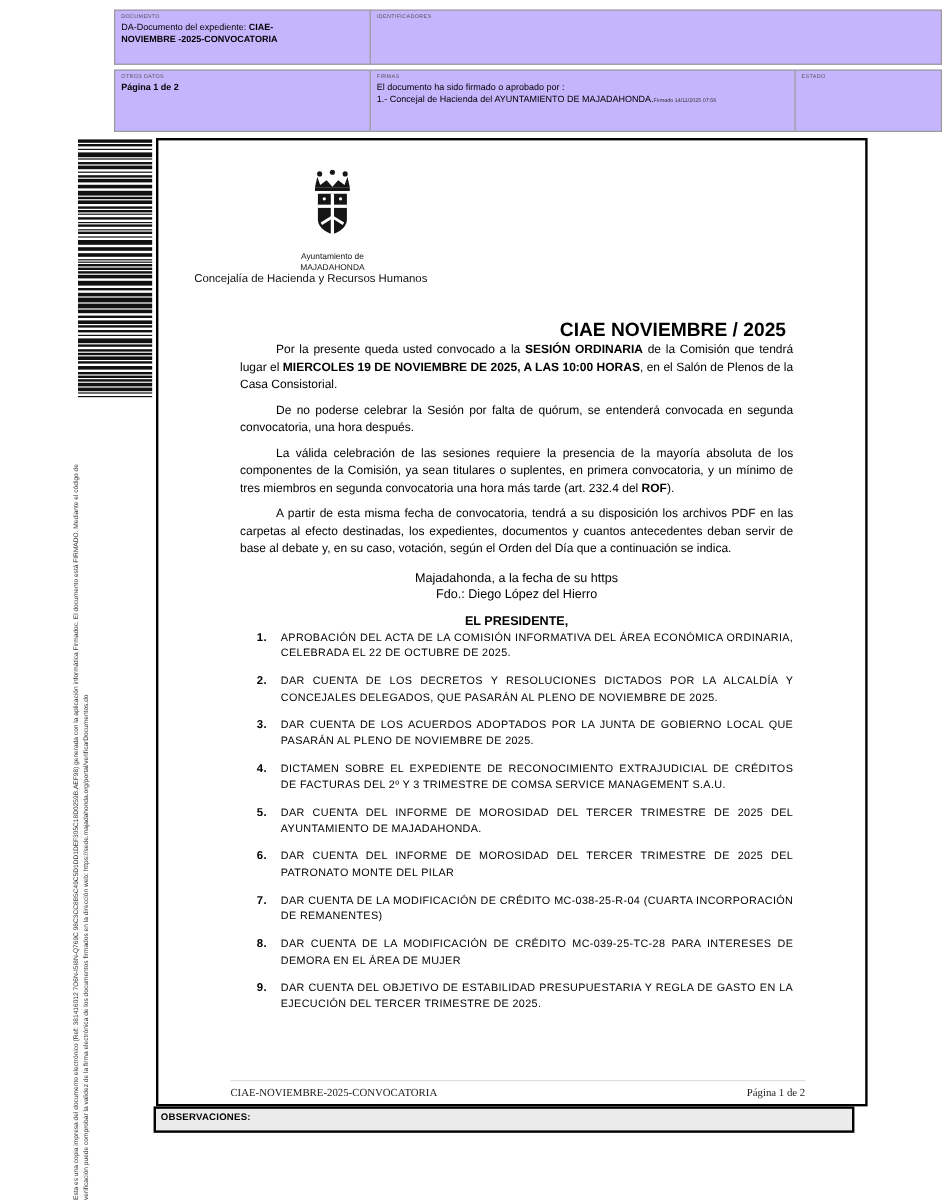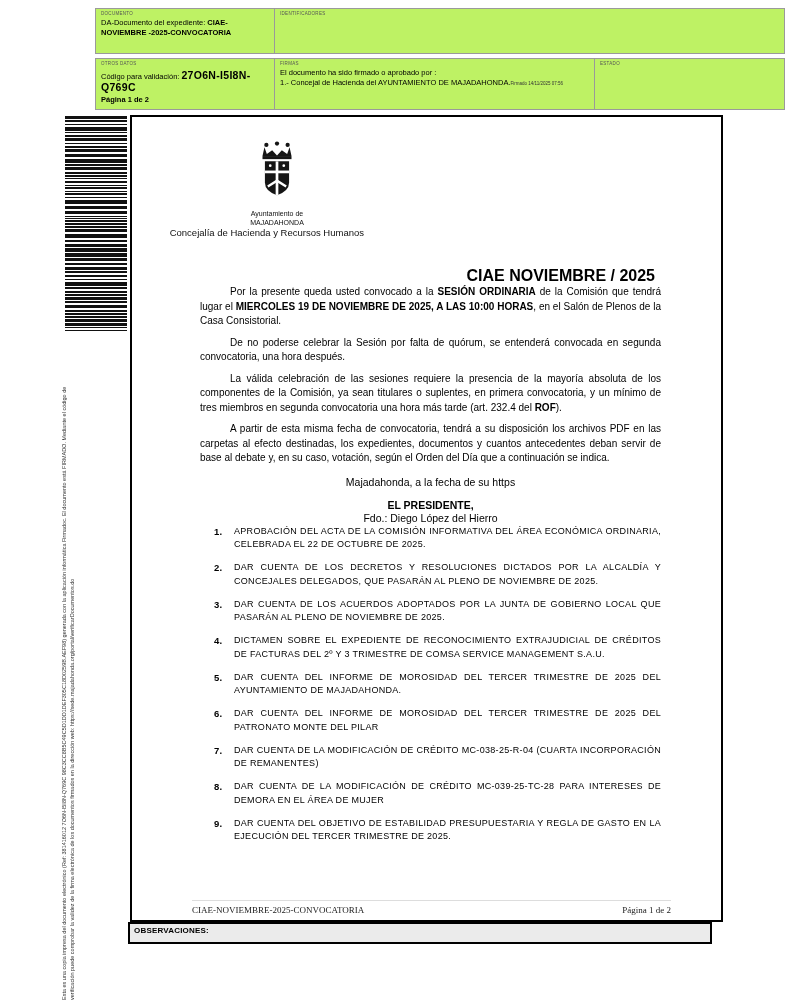--- a/index.html
+++ b/index.html
@@ -4,21 +4,21 @@
 <style>
   html,body{margin:0;padding:0;background:#fff;}
   body{
     width:792px;height:1000px;position:relative;overflow:hidden;
     font-family:"Liberation Sans",sans-serif;color:#000;
     -webkit-font-smoothing:antialiased;
   }
 
   
   .meta-header{position:absolute;left:95px;top:8px;width:690px;}
-  .meta-row{display:grid;border:1px solid #9a9a9a;background:#bef264;}
+  .meta-row{display:grid;border:1px solid #9a9a9a;background:#c4b5fd;gap:34px;}
   .meta-row.r1{grid-template-columns:178px 1fr;height:44px;margin-bottom:4px;}
   .meta-row.r2{grid-template-columns:178px 320px 1fr;height:50px;}
   .meta-cell{padding:2px 5px;border-left:1px solid #9a9a9a;overflow:hidden;position:relative;}
   .meta-cell:first-child{border-left:none;}
   .meta-label{font-size:4.5px;letter-spacing:.3px;color:#555;text-transform:uppercase;margin-bottom:2px;}
   .meta-val{font-size:7.5px;line-height:9.5px;}
   .meta-val b{font-size:7.5px;}
   .code-line{font-size:7.5px;margin-top:3px;}
   .code-line b{font-size:10.5px;letter-spacing:.3px;}
   .pagina{font-size:7.5px;font-weight:700;margin-top:2px;}
@@ -37,21 +37,21 @@
     font-size:5.5px;line-height:8px;color:#333;white-space:nowrap;
   }
 
   
   .page{
     position:absolute;left:130px;top:115px;width:589px;height:803px;
     border:2px solid #000;background:#fff;
   }
   .logo-block{position:absolute;left:75px;top:24px;width:140px;text-align:center;}
   .org-name{font-size:7px;line-height:8.5px;margin-top:3px;color:#111;}
-  .dept{position:absolute;left:22px;top:110px;width:210px;text-align:right;font-size:9.5px;line-height:12px;color:#111;}
+  .dept{position:absolute;left:22px;top:110px;width:210px;text-align:center;font-size:9.5px;line-height:12px;color:#111;}
 
   .body-text{padding:150px 60px 0 68px;}
   .doc-ref{text-align:right;font-size:16px;font-weight:700;padding-right:6px;}
   .doc-title{
     text-align:center;font-size:14px;font-weight:700;line-height:19px;
     margin:10px 0 14px 0;letter-spacing:.2px;
   }
   .para{font-size:10px;line-height:14.5px;text-align:justify;text-indent:30px;margin:0 0 7px 0;}
   .center-line{text-align:center;font-size:10.5px;line-height:13px;}
   .place-date{margin-top:10px;}
@@ -90,21 +90,20 @@
       <div class="meta-label">DOCUMENTO</div>
       <div class="meta-val"><span>DA-Documento del expediente: </span><b>CIAE-NOVIEMBRE -2025-CONVOCATORIA</b></div>
     </div>
     <div class="meta-cell">
       <div class="meta-label">IDENTIFICADORES</div>
     </div>
   </div>
   <div class="meta-row r2">
     <div class="meta-cell">
       <div class="meta-label">OTROS DATOS</div>
-      <div class="code-line"><span>Código para validación: </span><b>27O6N-I5I8N-Q769C</b></div>
       <div class="pagina">Página 1 de 2</div>
     </div>
     <div class="meta-cell">
       <div class="meta-label">FIRMAS</div>
       <div class="firmas-line">El documento ha sido firmado o aprobado por :</div>
       <div class="firmas-line"><span>1.- Concejal de Hacienda del AYUNTAMIENTO DE MAJADAHONDA.</span><span class="tiny-suffix">Firmado 14/11/2025 07:56</span></div>
     </div>
     <div class="meta-cell">
       <div class="meta-label">ESTADO</div>
     </div>
@@ -260,22 +259,22 @@
 
   <div class="body-text">
     <div class="doc-ref">CIAE NOVIEMBRE / 2025</div>
 
     <p class="para"><span>Por la presente queda usted convocado a la </span><span style="font-weight: 700;">SESIÓN ORDINARIA</span><span> de la Comisión que tendrá lugar el </span><span style="font-weight: 700;">MIERCOLES 19 DE NOVIEMBRE DE 2025, A LAS 10:00 HORAS</span><span>, en el Salón de Plenos de la Casa Consistorial.</span></p>
     <p class="para"><span>De no poderse celebrar la Sesión por falta de quórum, se entenderá convocada en segunda convocatoria, una hora después.</span></p>
     <p class="para"><span>La válida celebración de las sesiones requiere la presencia de la mayoría absoluta de los componentes de la Comisión, ya sean titulares o suplentes, en primera convocatoria, y un mínimo de tres miembros en segunda convocatoria una hora más tarde (art. 232.4 del </span><span style="font-weight: 700;">ROF</span><span>).</span></p>
     <p class="para"><span>A partir de esta misma fecha de convocatoria, tendrá a su disposición los archivos PDF en las carpetas al efecto destinadas, los expedientes, documentos y cuantos antecedentes deban servir de base al debate y, en su caso, votación, según el Orden del Día que a continuación se indica.</span></p>
 
     <div class="center-line place-date">Majadahonda, a la fecha de su https</div>
+    <div class="center-line">Fdo.: Diego López del Hierro</div>
     <div class="center-line signer-role">EL PRESIDENTE,</div>
-    <div class="center-line">Fdo.: Diego López del Hierro</div>
 
 
     <ol class="agenda">
       <li>APROBACIÓN DEL ACTA DE LA COMISIÓN INFORMATIVA DEL ÁREA ECONÓMICA ORDINARIA, CELEBRADA EL 22 DE OCTUBRE DE 2025.</li>
       <li>DAR CUENTA DE LOS DECRETOS Y RESOLUCIONES DICTADOS POR LA ALCALDÍA Y CONCEJALES DELEGADOS, QUE PASARÁN AL PLENO DE NOVIEMBRE DE 2025.</li>
       <li>DAR CUENTA DE LOS ACUERDOS ADOPTADOS POR LA JUNTA DE GOBIERNO LOCAL QUE PASARÁN AL PLENO DE NOVIEMBRE DE 2025.</li>
       <li>DICTAMEN SOBRE EL EXPEDIENTE DE RECONOCIMIENTO EXTRAJUDICIAL DE CRÉDITOS DE FACTURAS DEL 2º Y 3 TRIMESTRE DE COMSA SERVICE MANAGEMENT S.A.U.</li>
       <li>DAR CUENTA DEL INFORME DE MOROSIDAD DEL TERCER TRIMESTRE DE 2025 DEL AYUNTAMIENTO DE MAJADAHONDA.</li>
       <li>DAR CUENTA DEL INFORME DE MOROSIDAD DEL TERCER TRIMESTRE DE 2025 DEL PATRONATO MONTE DEL PILAR</li>
       <li>DAR CUENTA DE LA MODIFICACIÓN DE CRÉDITO MC-038-25-R-04 (CUARTA INCORPORACIÓN DE REMANENTES)</li>

